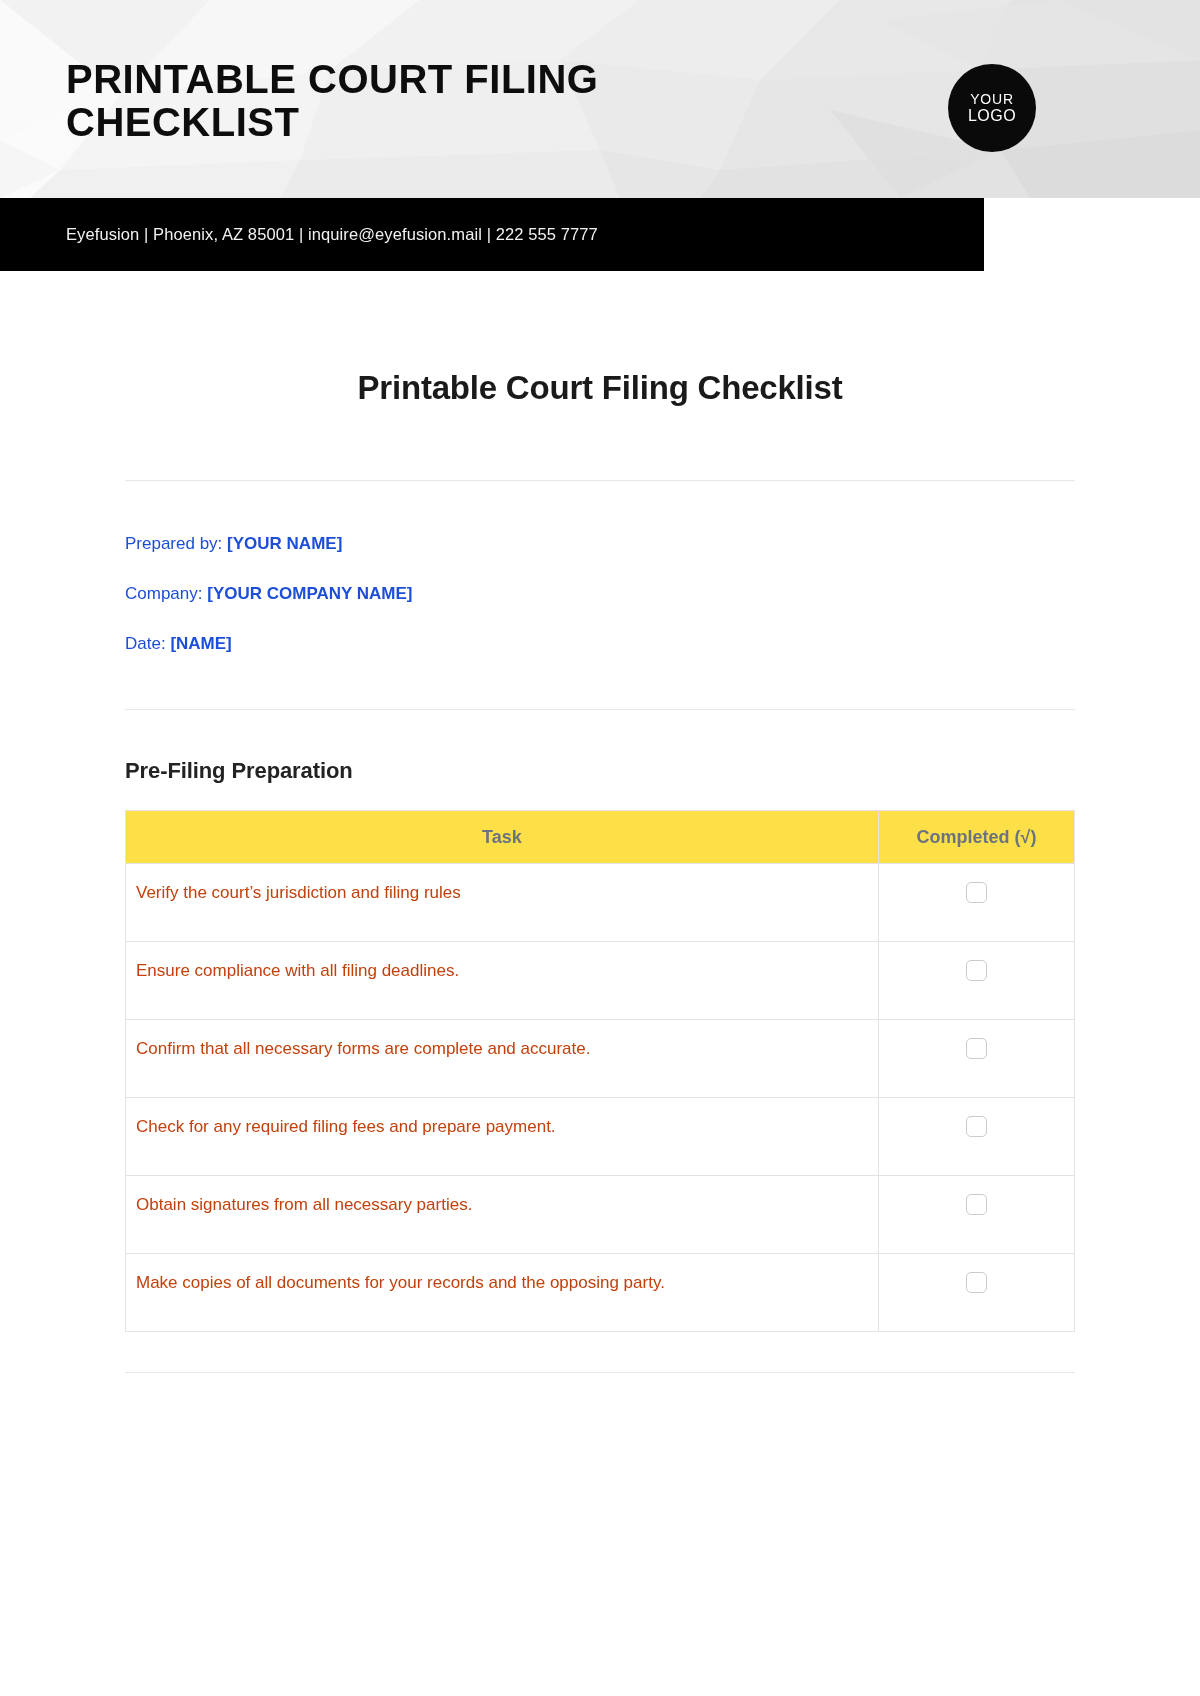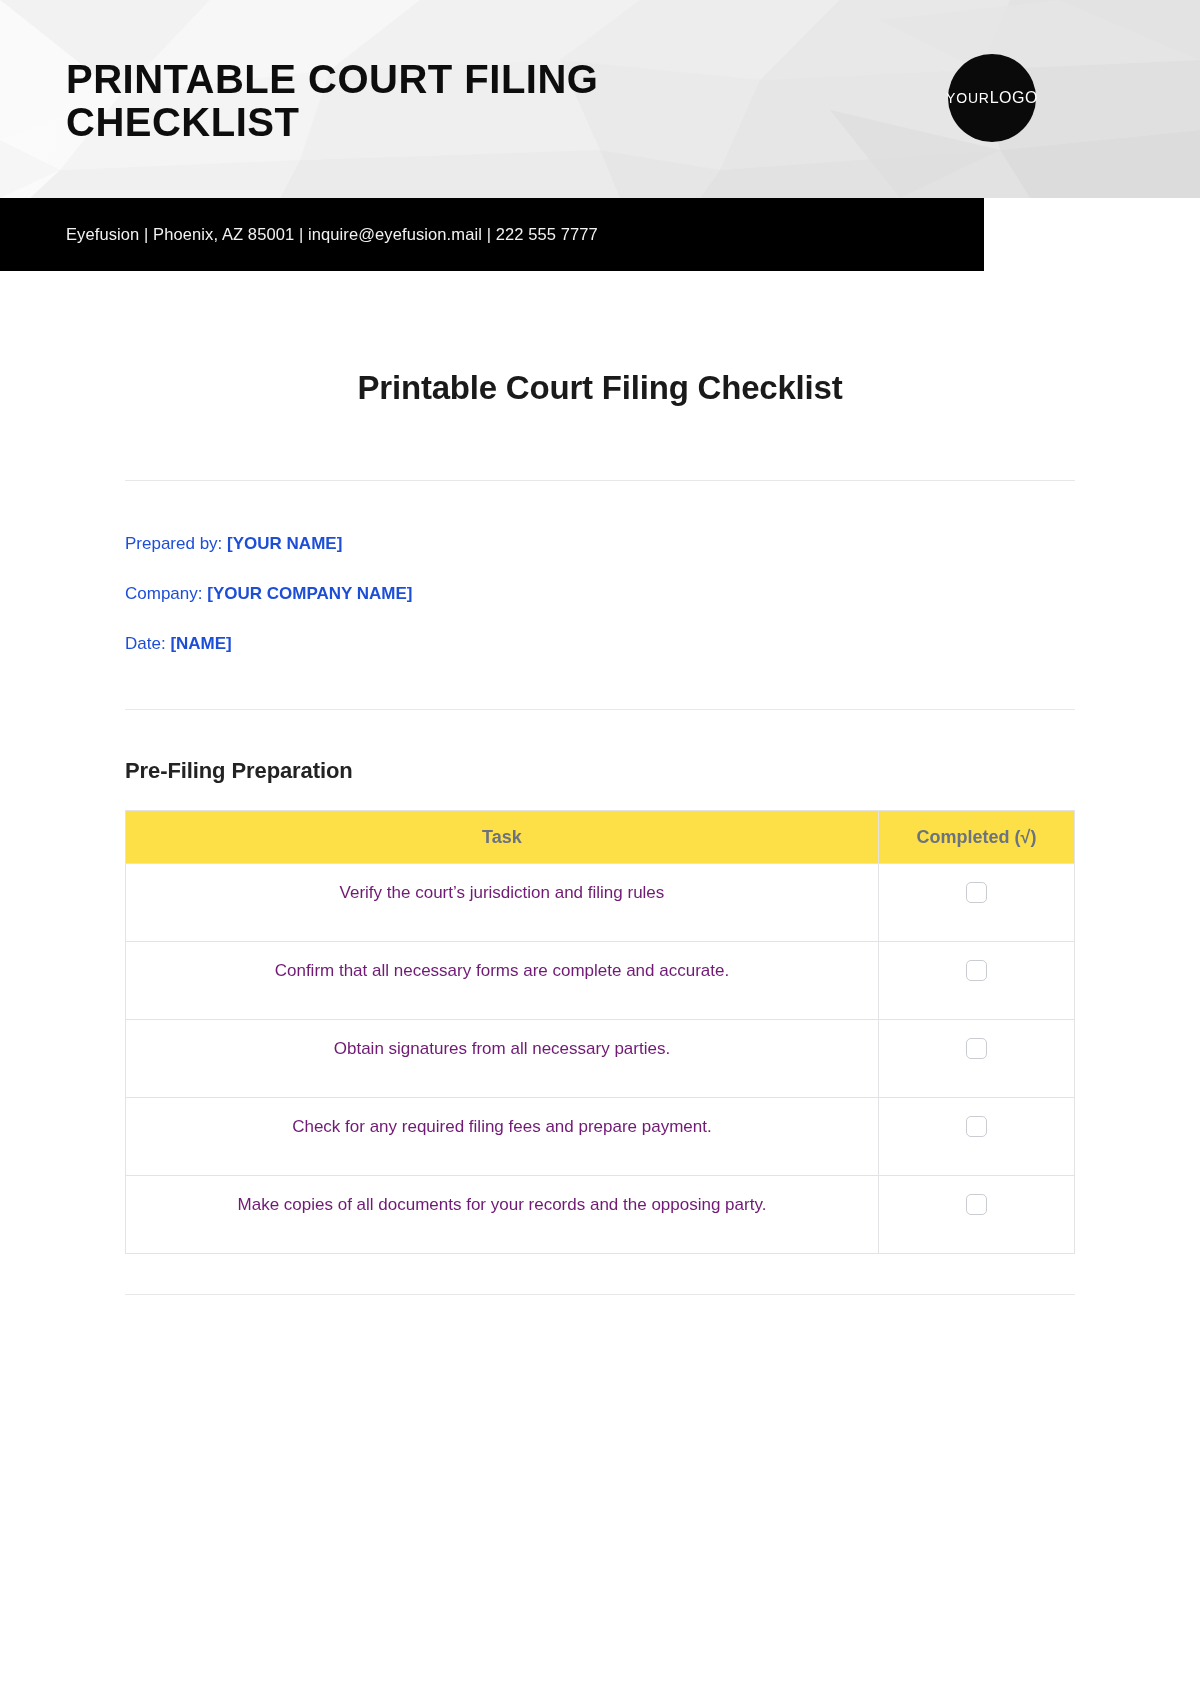--- a/index.html
+++ b/index.html
@@ -40,27 +40,27 @@
     font-weight: 700;
     letter-spacing: 0.5px;
     color: #0d0d0d;
     text-transform: uppercase;
     font-stretch: condensed;
     z-index: 3;
   }
   .logo-badge {
     position: absolute;
     left: 948px;
-    top: 54px;
+    top: 64px;
     width: 88px;
     height: 88px;
     border-radius: 50%;
     background: #0a0a0a;
     display: flex;
-    flex-direction: row;
+    flex-direction: column;
     align-items: center;
     justify-content: center;
     z-index: 4;
   }
   .logo-line1 {
     color: #ffffff;
     font-size: 14px;
     letter-spacing: 0.8px;
     font-weight: 300;
     line-height: 1.15;
@@ -153,23 +153,22 @@
     text-align: center;
     vertical-align: middle;
     height: 24px;
   }
   th.col-task { width: 697px; }
   th.col-done { width: 166px; }
 
   table.checklist tbody td.task-cell {
     padding: 18px 10px 36px 10px;
     font-size: 17px;
-    color: #701a75;
+    color: #c2410c;
     line-height: 1.35;
-    text-align: center;
   }
   table.checklist tbody td.done-cell {
     padding: 18px 10px;
     text-align: center;
   }
   .checkbox {
     display: inline-block;
     width: 19px;
     height: 19px;
     border: 1px solid #c9ccd1;
@@ -250,33 +249,39 @@
       </tr>
     </thead>
     <tbody>
       <tr>
         <td class="task-cell">Verify the court’s jurisdiction and filing rules</td>
         <td class="done-cell">
           <span class="checkbox"></span>
         </td>
       </tr>
       <tr>
+        <td class="task-cell">Ensure compliance with all filing deadlines.</td>
+        <td class="done-cell">
+          <span class="checkbox"></span>
+        </td>
+      </tr>
+      <tr>
         <td class="task-cell">Confirm that all necessary forms are complete and accurate.</td>
         <td class="done-cell">
           <span class="checkbox"></span>
         </td>
       </tr>
       <tr>
+        <td class="task-cell">Check for any required filing fees and prepare payment.</td>
+        <td class="done-cell">
+          <span class="checkbox"></span>
+        </td>
+      </tr>
+      <tr>
         <td class="task-cell">Obtain signatures from all necessary parties.</td>
-        <td class="done-cell">
-          <span class="checkbox"></span>
-        </td>
-      </tr>
-      <tr>
-        <td class="task-cell">Check for any required filing fees and prepare payment.</td>
         <td class="done-cell">
           <span class="checkbox"></span>
         </td>
       </tr>
       <tr>
         <td class="task-cell">Make copies of all documents for your records and the opposing party.</td>
         <td class="done-cell">
           <span class="checkbox"></span>
         </td>
       </tr>

